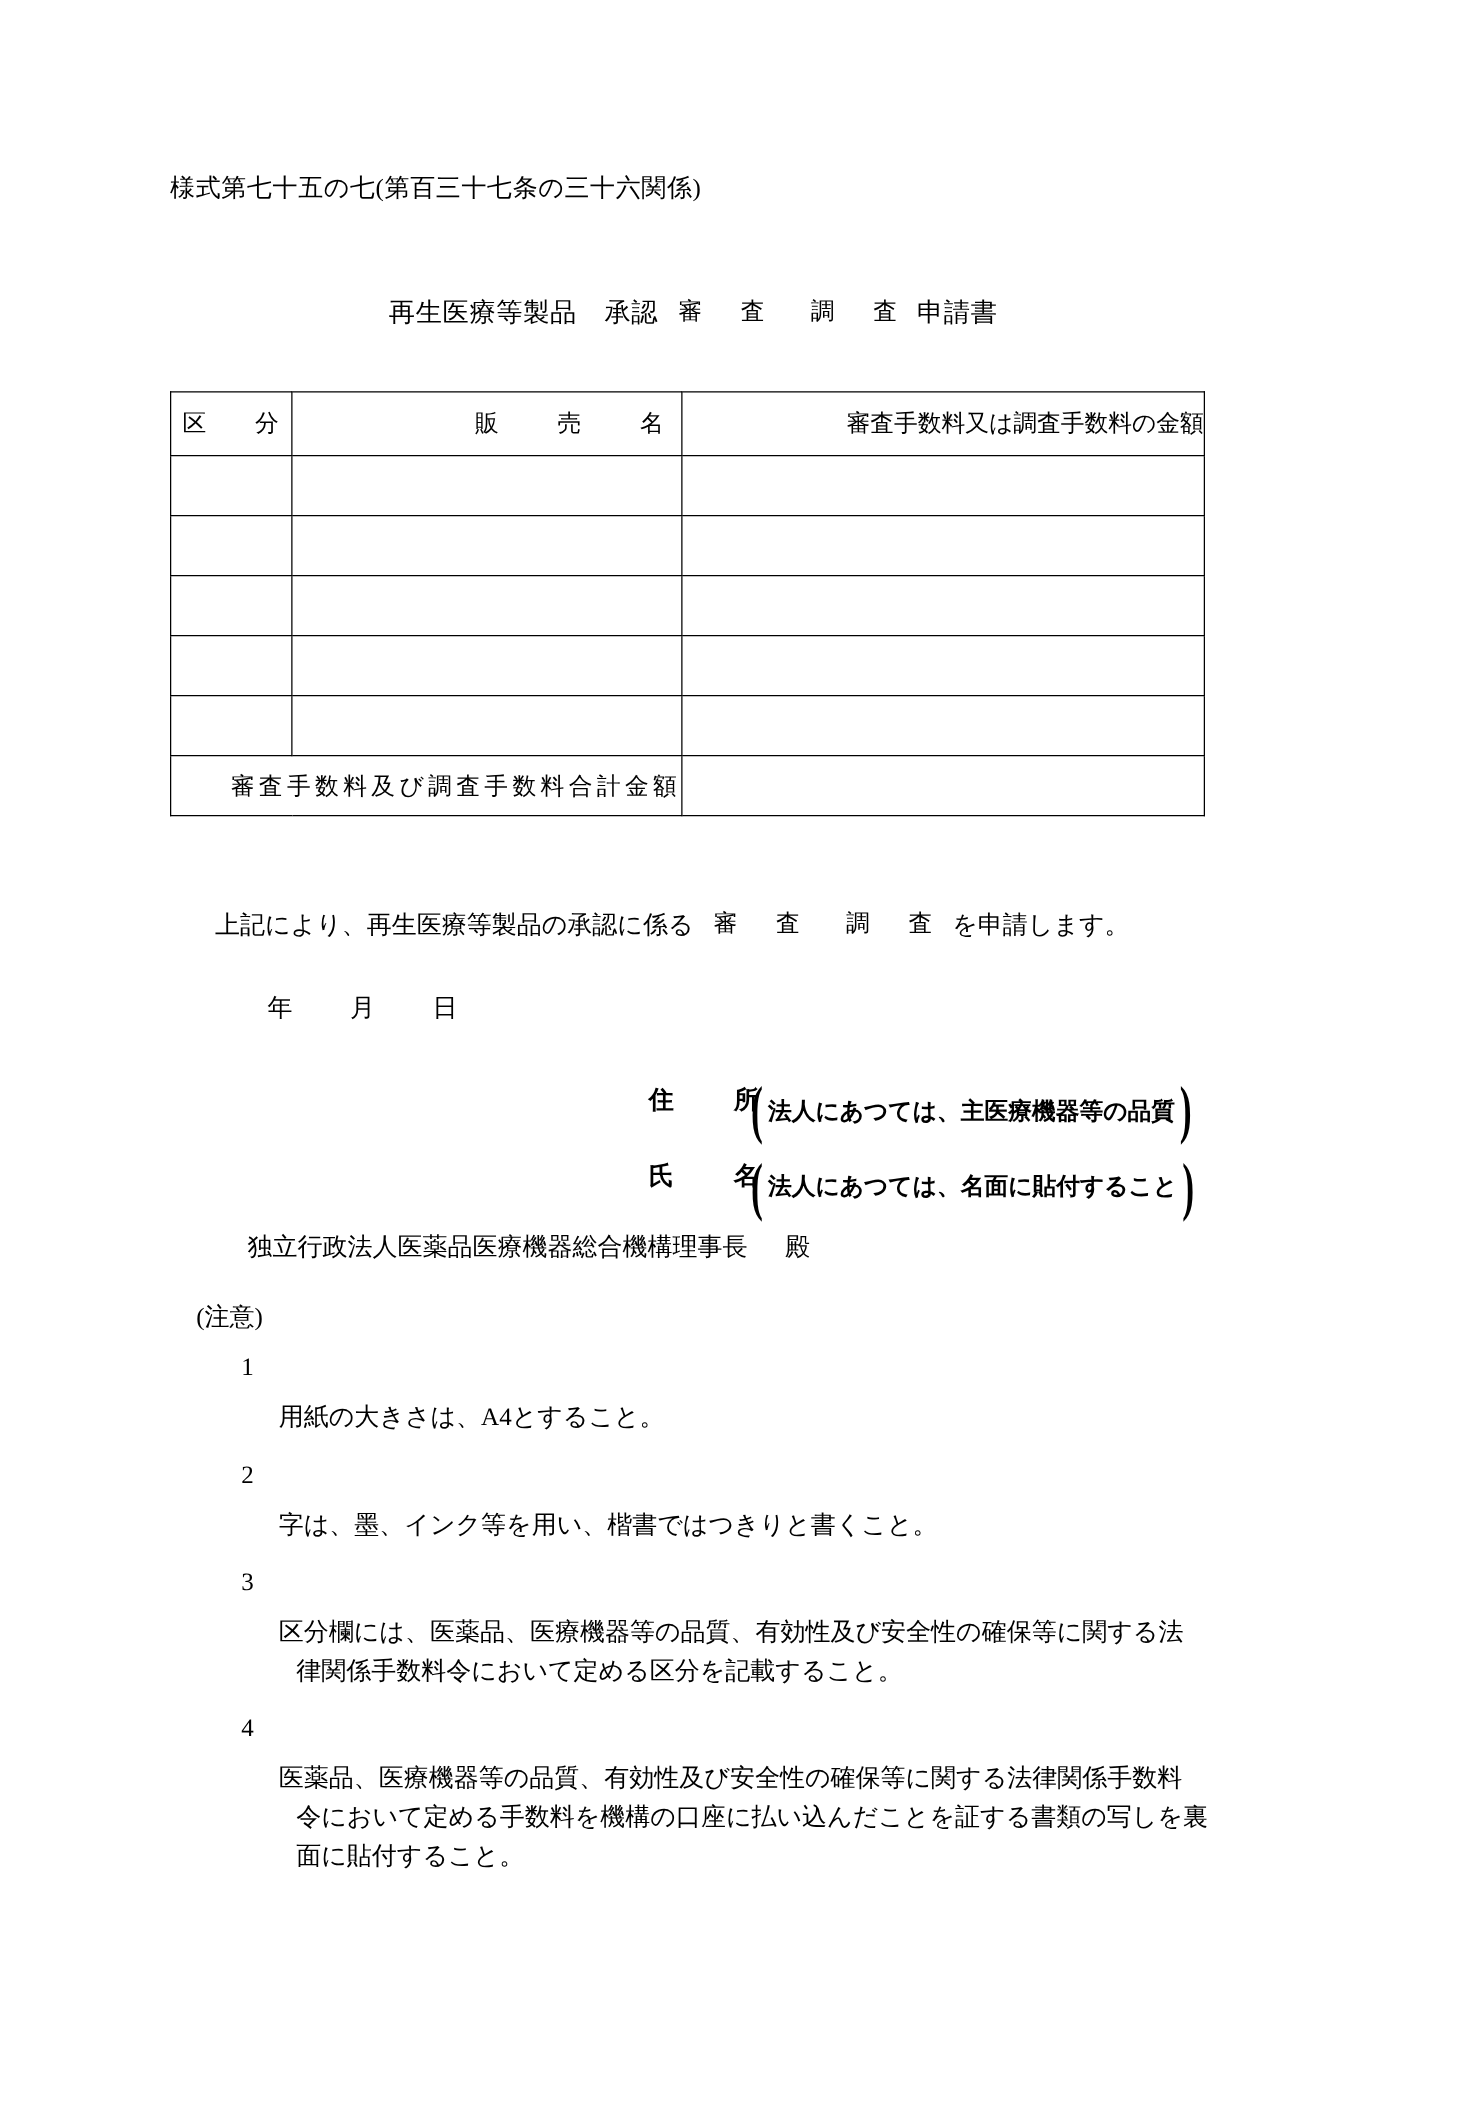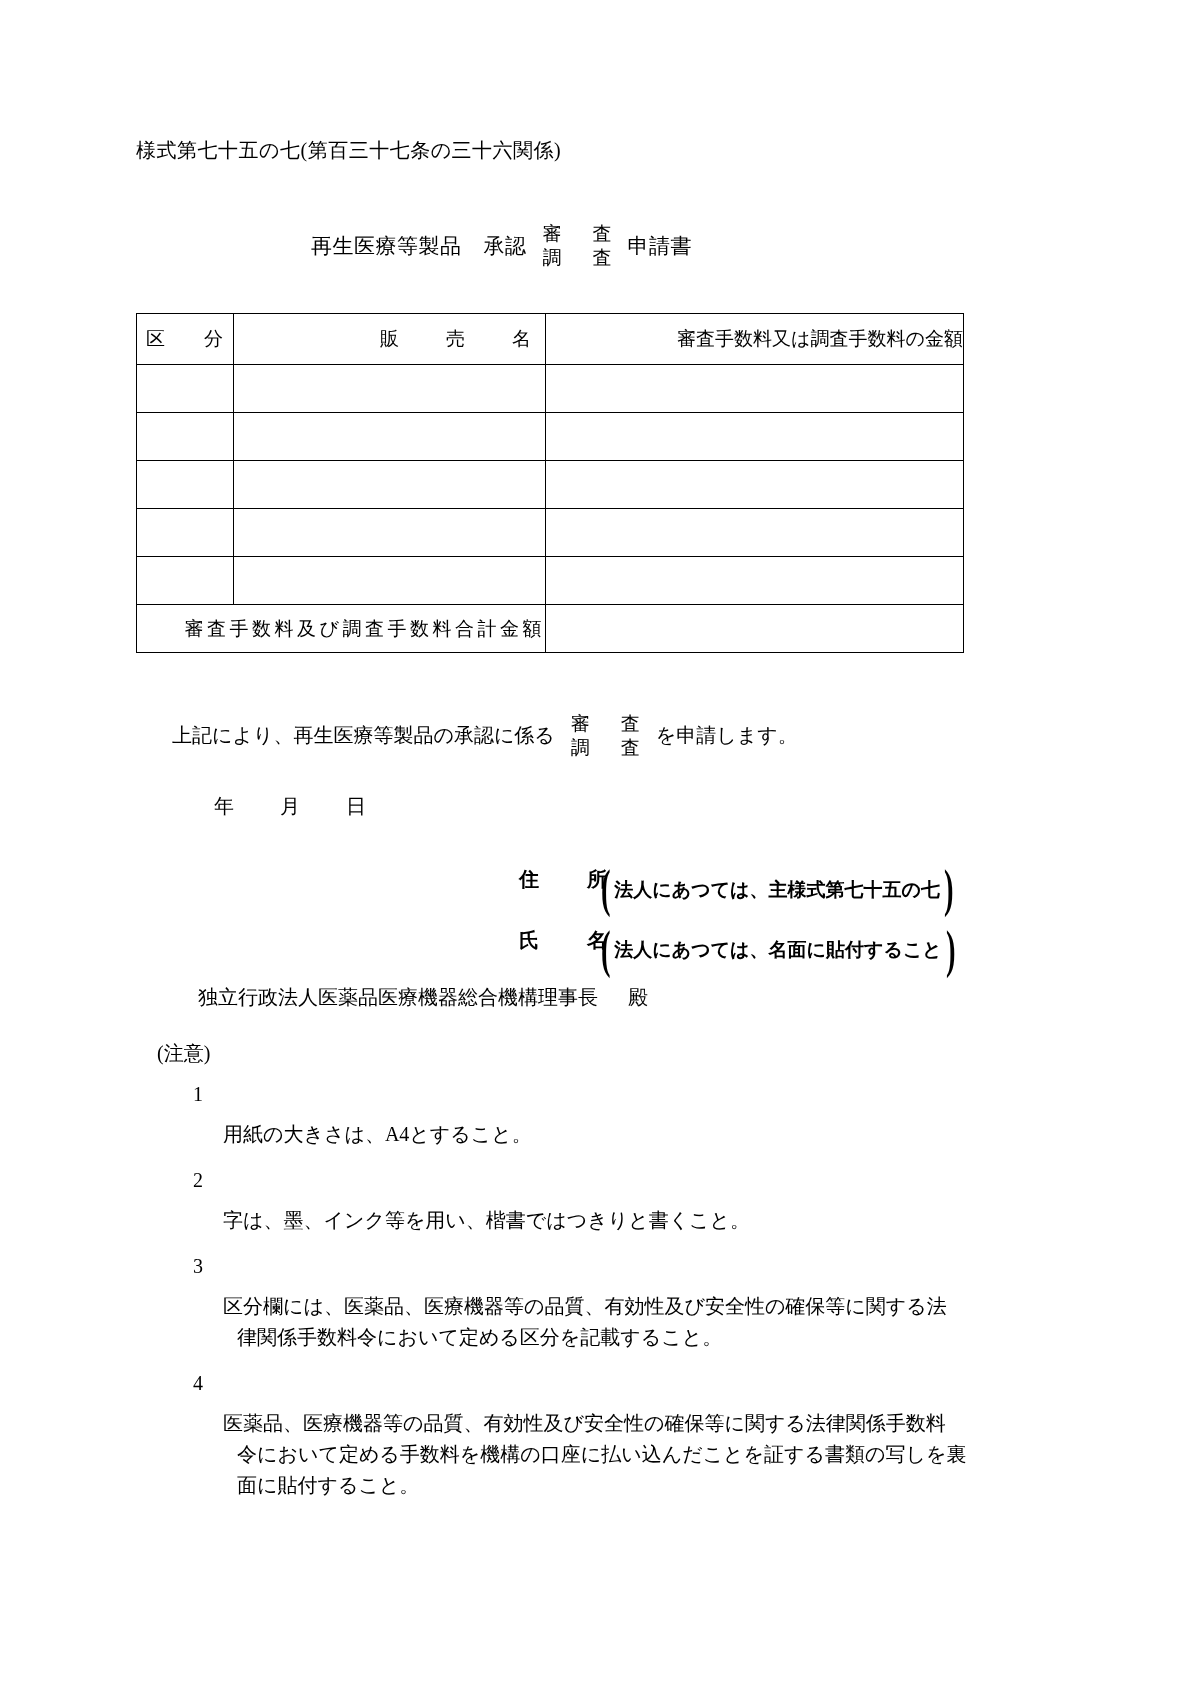--- a/index.html
+++ b/index.html
@@ -39,26 +39,27 @@
     top: 222px;
     display: flex;
     align-items: center;
     font-size: 21px;
     white-space: nowrap;
   }
   .doc-title .t-part { letter-spacing: 0.5px; }
   .doc-title .t-gap { display: inline-block; width: 22px; }
   .stack2 {
     display: inline-flex;
-    flex-direction: column;
+    flex-direction: row;
     justify-content: center;
     line-height: 1.25;
-    margin: 0 10px;
+    margin: 16px 10px;
     font-size: 19px;
     text-align: center;
+    gap: 25px;
   }
   .stack2 span { letter-spacing: 6px; padding-left: 6px;}
 
   
   .fee-table {
     position: absolute;
     left: 136px;
     top: 313px;
     width: 827px;
     border-collapse: collapse;
@@ -261,21 +262,21 @@
     <span>日</span>
   </div>
 
   <div class="addr-block">
     <div class="addr-row">
       <span class="addr-label">住　所</span>
       <span class="paren-group">
         <span class="paren">(</span>
         <span class="paren-lines">
           <span>法人にあつては、主</span>
-          <span>様式第七十五の七</span>
+          <span>医療機器等の品質</span>
         </span>
         <span class="paren">)</span>
       </span>
     </div>
     <div class="addr-row">
       <span class="addr-label">氏　名</span>
       <span class="paren-group">
         <span class="paren">(</span>
         <span class="paren-lines">
           <span>法人にあつては、名</span>

